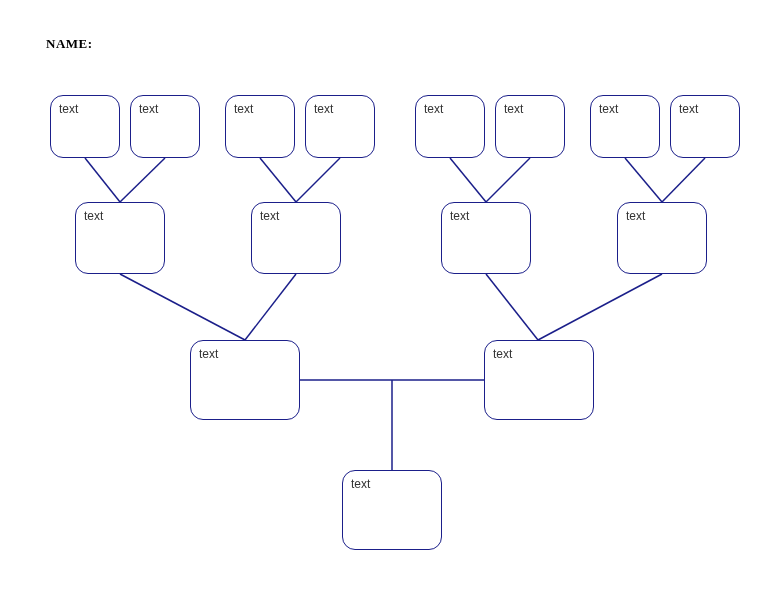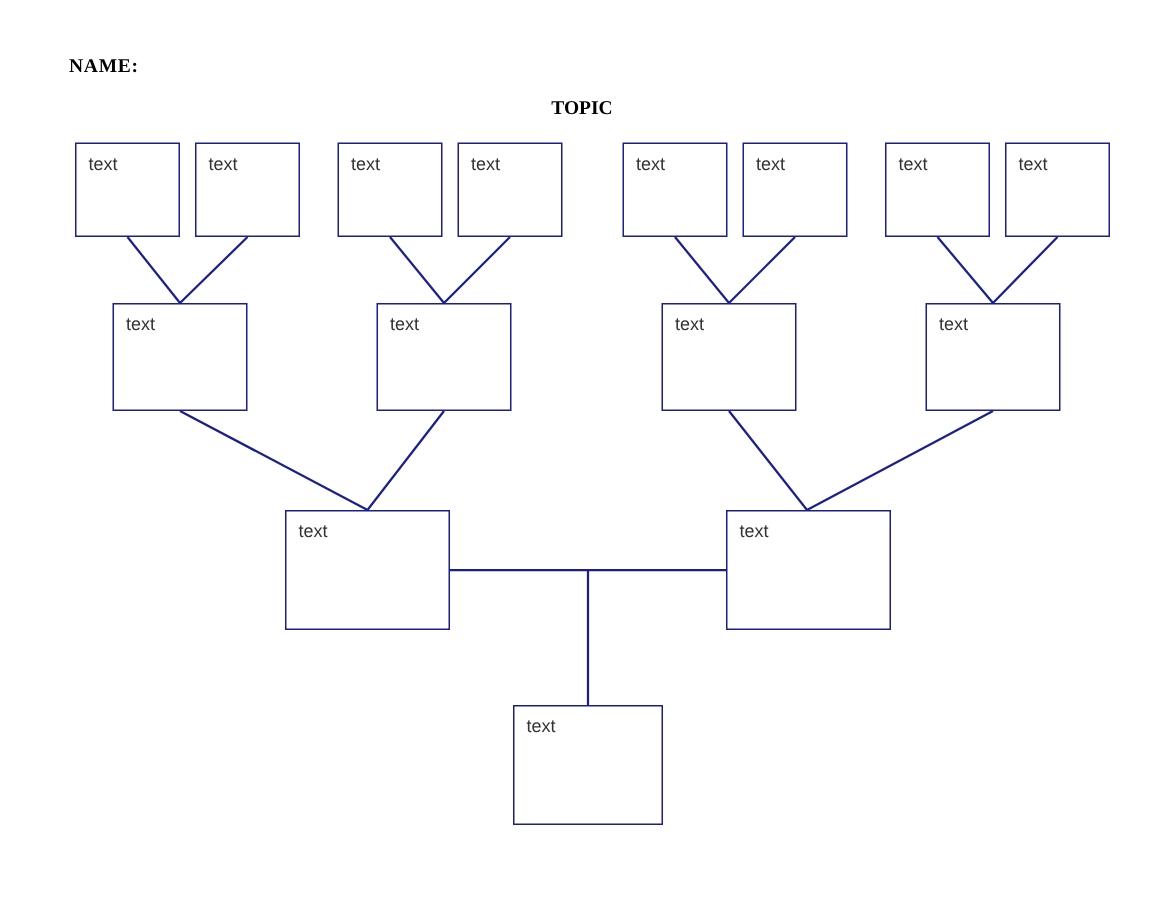--- a/index.html
+++ b/index.html
@@ -29,21 +29,21 @@
     left: 0;
     top: 64px;
     width: 776px;
     text-align: center;
     font-weight: bold;
     font-size: 13px;
   }
   .box {
     position: absolute;
     border: 1.5px solid #1b1f8a;
-    border-radius: 0;
+    border-radius: 13px;
     background: #ffffff;
     box-sizing: border-box;
     padding: 6px 8px;
     font-size: 12px;
     font-family: Arial, Helvetica, sans-serif;
     color: #333;
   }
   svg.connectors {
     position: absolute;
     left: 0;
@@ -56,21 +56,20 @@
     stroke: #1b1f8a;
     stroke-width: 1.5;
   }
 </style>
 </head>
 <body>
 
 <div class="page">
 
   <div class="name-label">NAME:</div>
-  <div class="topic-label">TOPIC</div>
 
   <svg class="connectors">
 
     <line x1="85" y1="158" x2="120" y2="202"></line>
     <line x1="165" y1="158" x2="120" y2="202"></line>
 
     <line x1="260" y1="158" x2="296" y2="202"></line>
     <line x1="340" y1="158" x2="296" y2="202"></line>
 
     <line x1="450" y1="158" x2="486" y2="202"></line>

